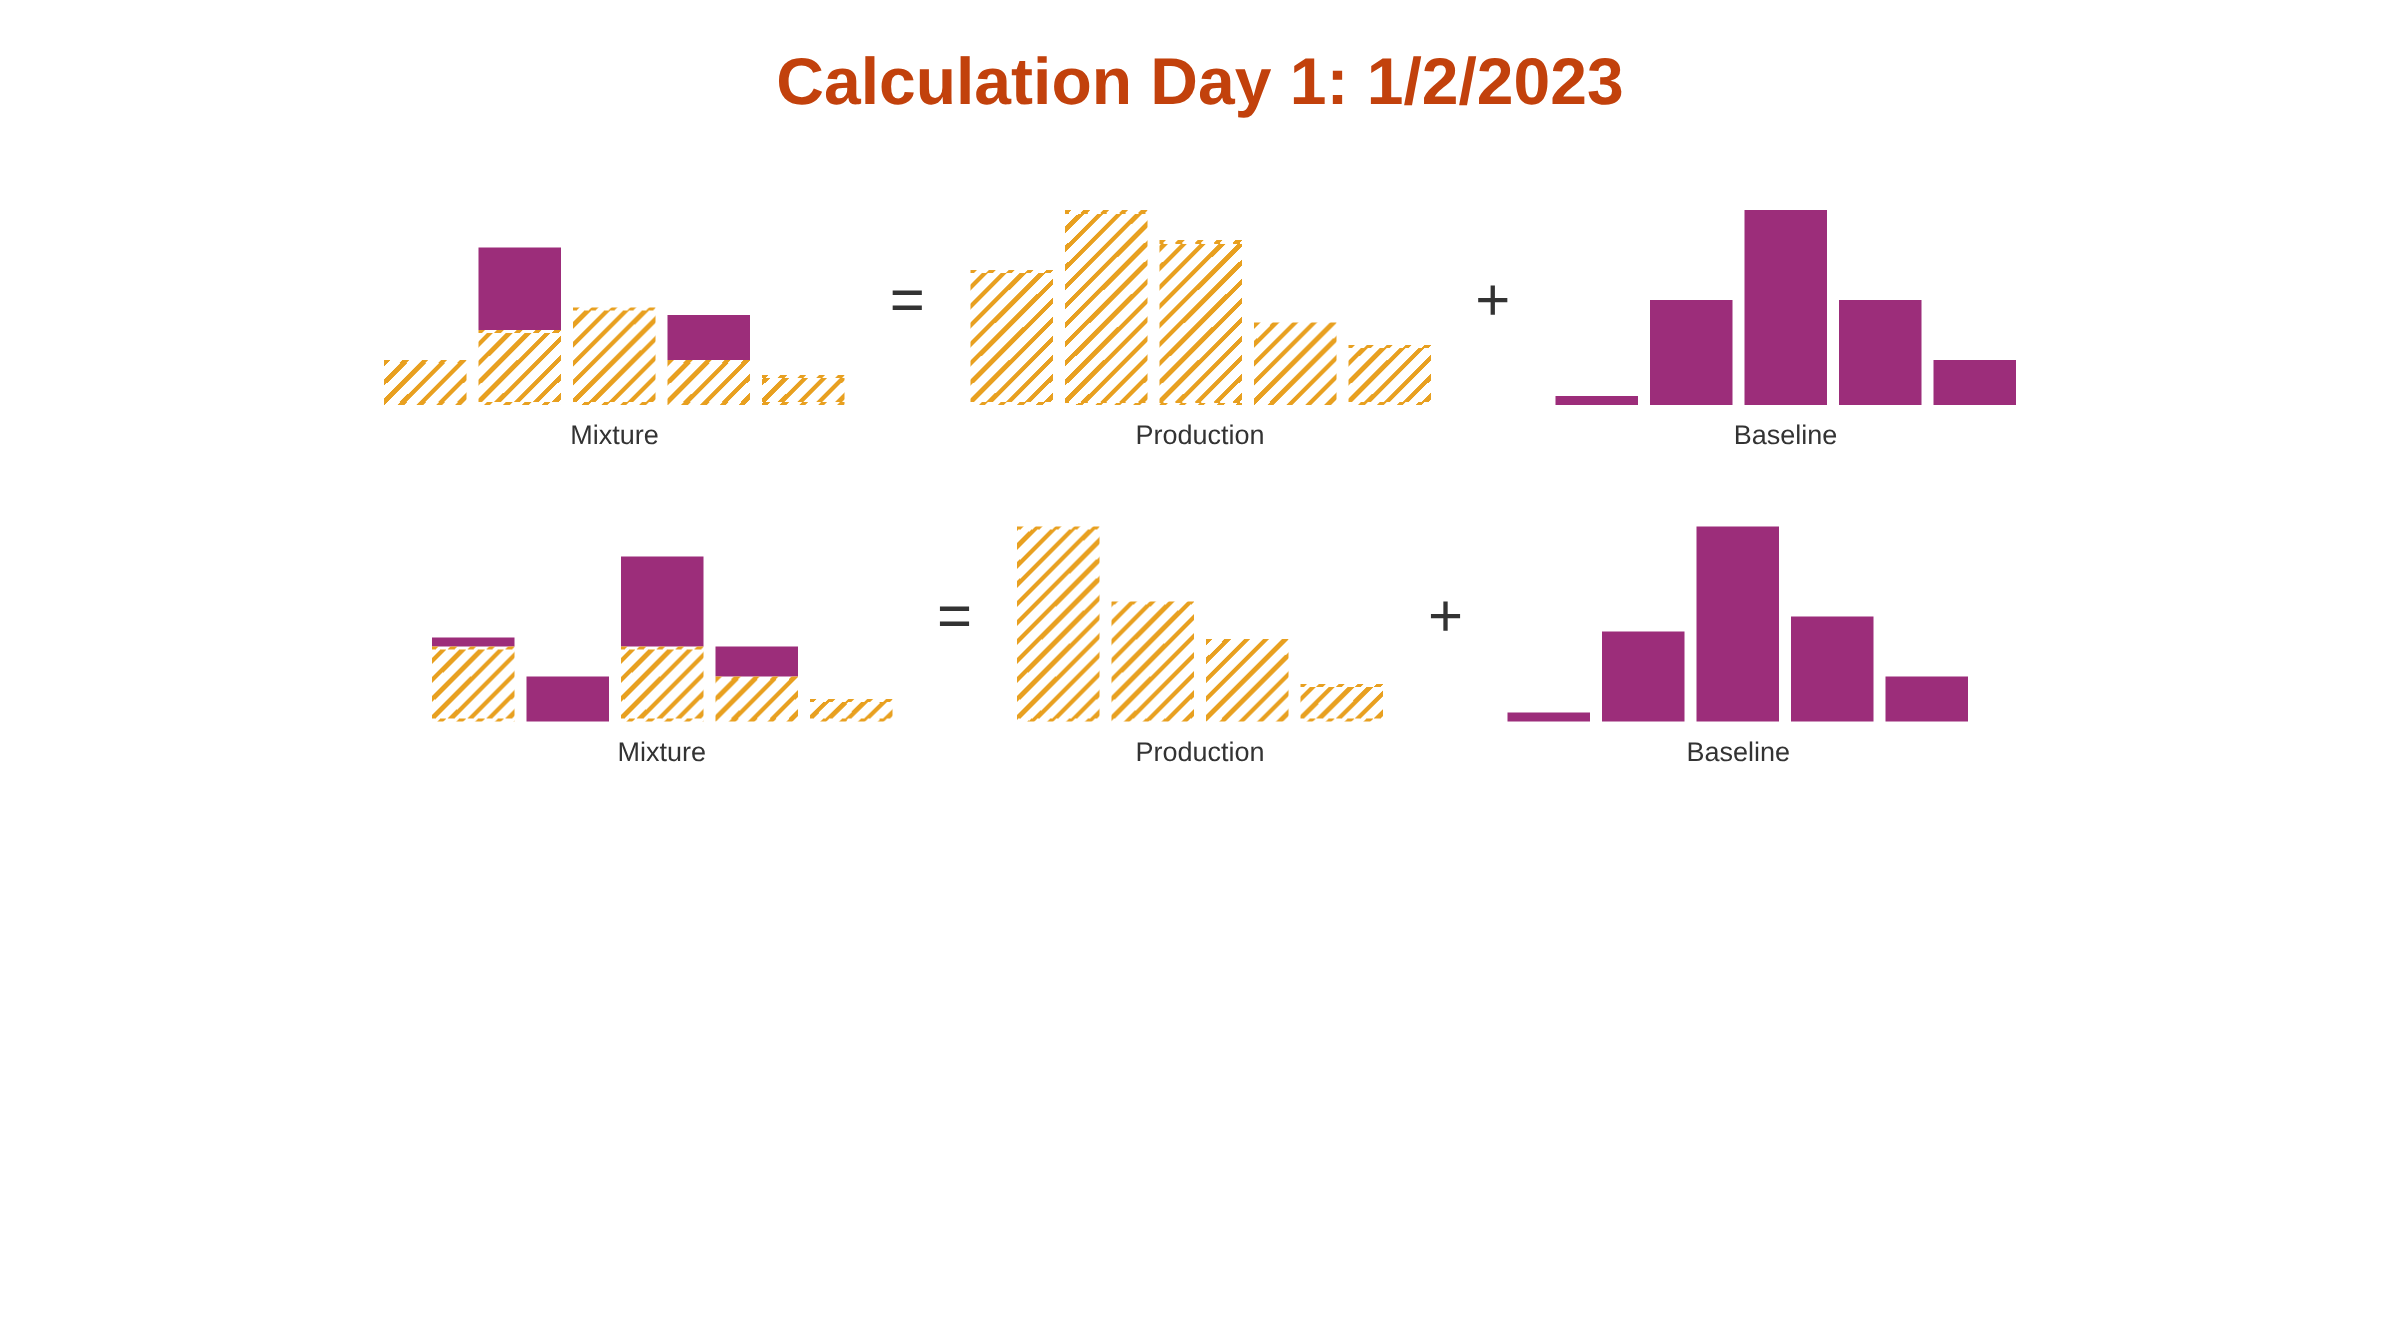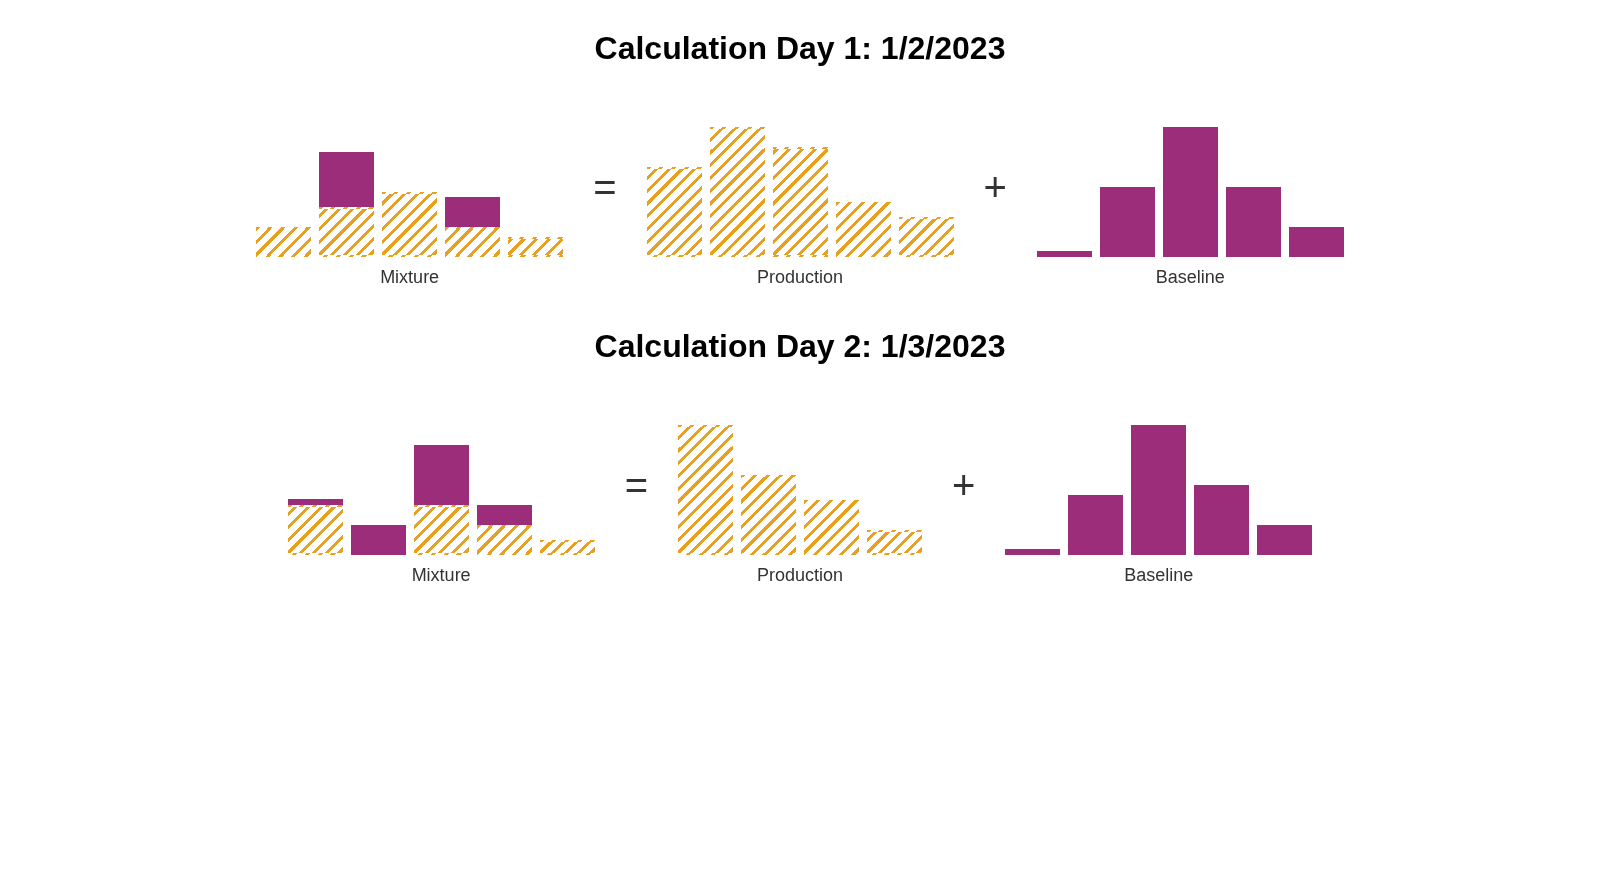--- a/index.html
+++ b/index.html
@@ -15,24 +15,24 @@
       width: 1600px;
       padding: 30px 0 30px 0;
     }
 
     .calc-section {
       margin-bottom: 40px;
     }
 
     .calc-title {
       text-align: center;
-      font-size: 32px;
+      font-size: 44px;
       font-weight: 900;
       margin-bottom: 50px;
-      color: #000000;
+      color: #c2410c;
     }
 
     .equation-row {
       display: flex;
       align-items: center;
       justify-content: center;
       gap: 0px;
     }
 
     .group {
@@ -180,21 +180,20 @@
             <div class="bar-segment solid-purple" style="width:55px; height:30px;"></div>
           </div>
         </div>
         <div class="group-label">Baseline</div>
       </div>
 
     </div>
   </div>
 
   <div class="calc-section">
-    <div class="calc-title">Calculation Day 2: 1/3/2023</div>
 
     <div class="equation-row">
 
       <div class="group">
         <div class="bars-container">
 
           <div class="bar" style="width:55px; height:140px; justify-content:flex-end;">
             <div class="line-bar" style="background-color:#9c2d7a;"></div>
             <div class="bar-segment hatched-orange" style="width:55px; height:50px;"></div>
           </div>

